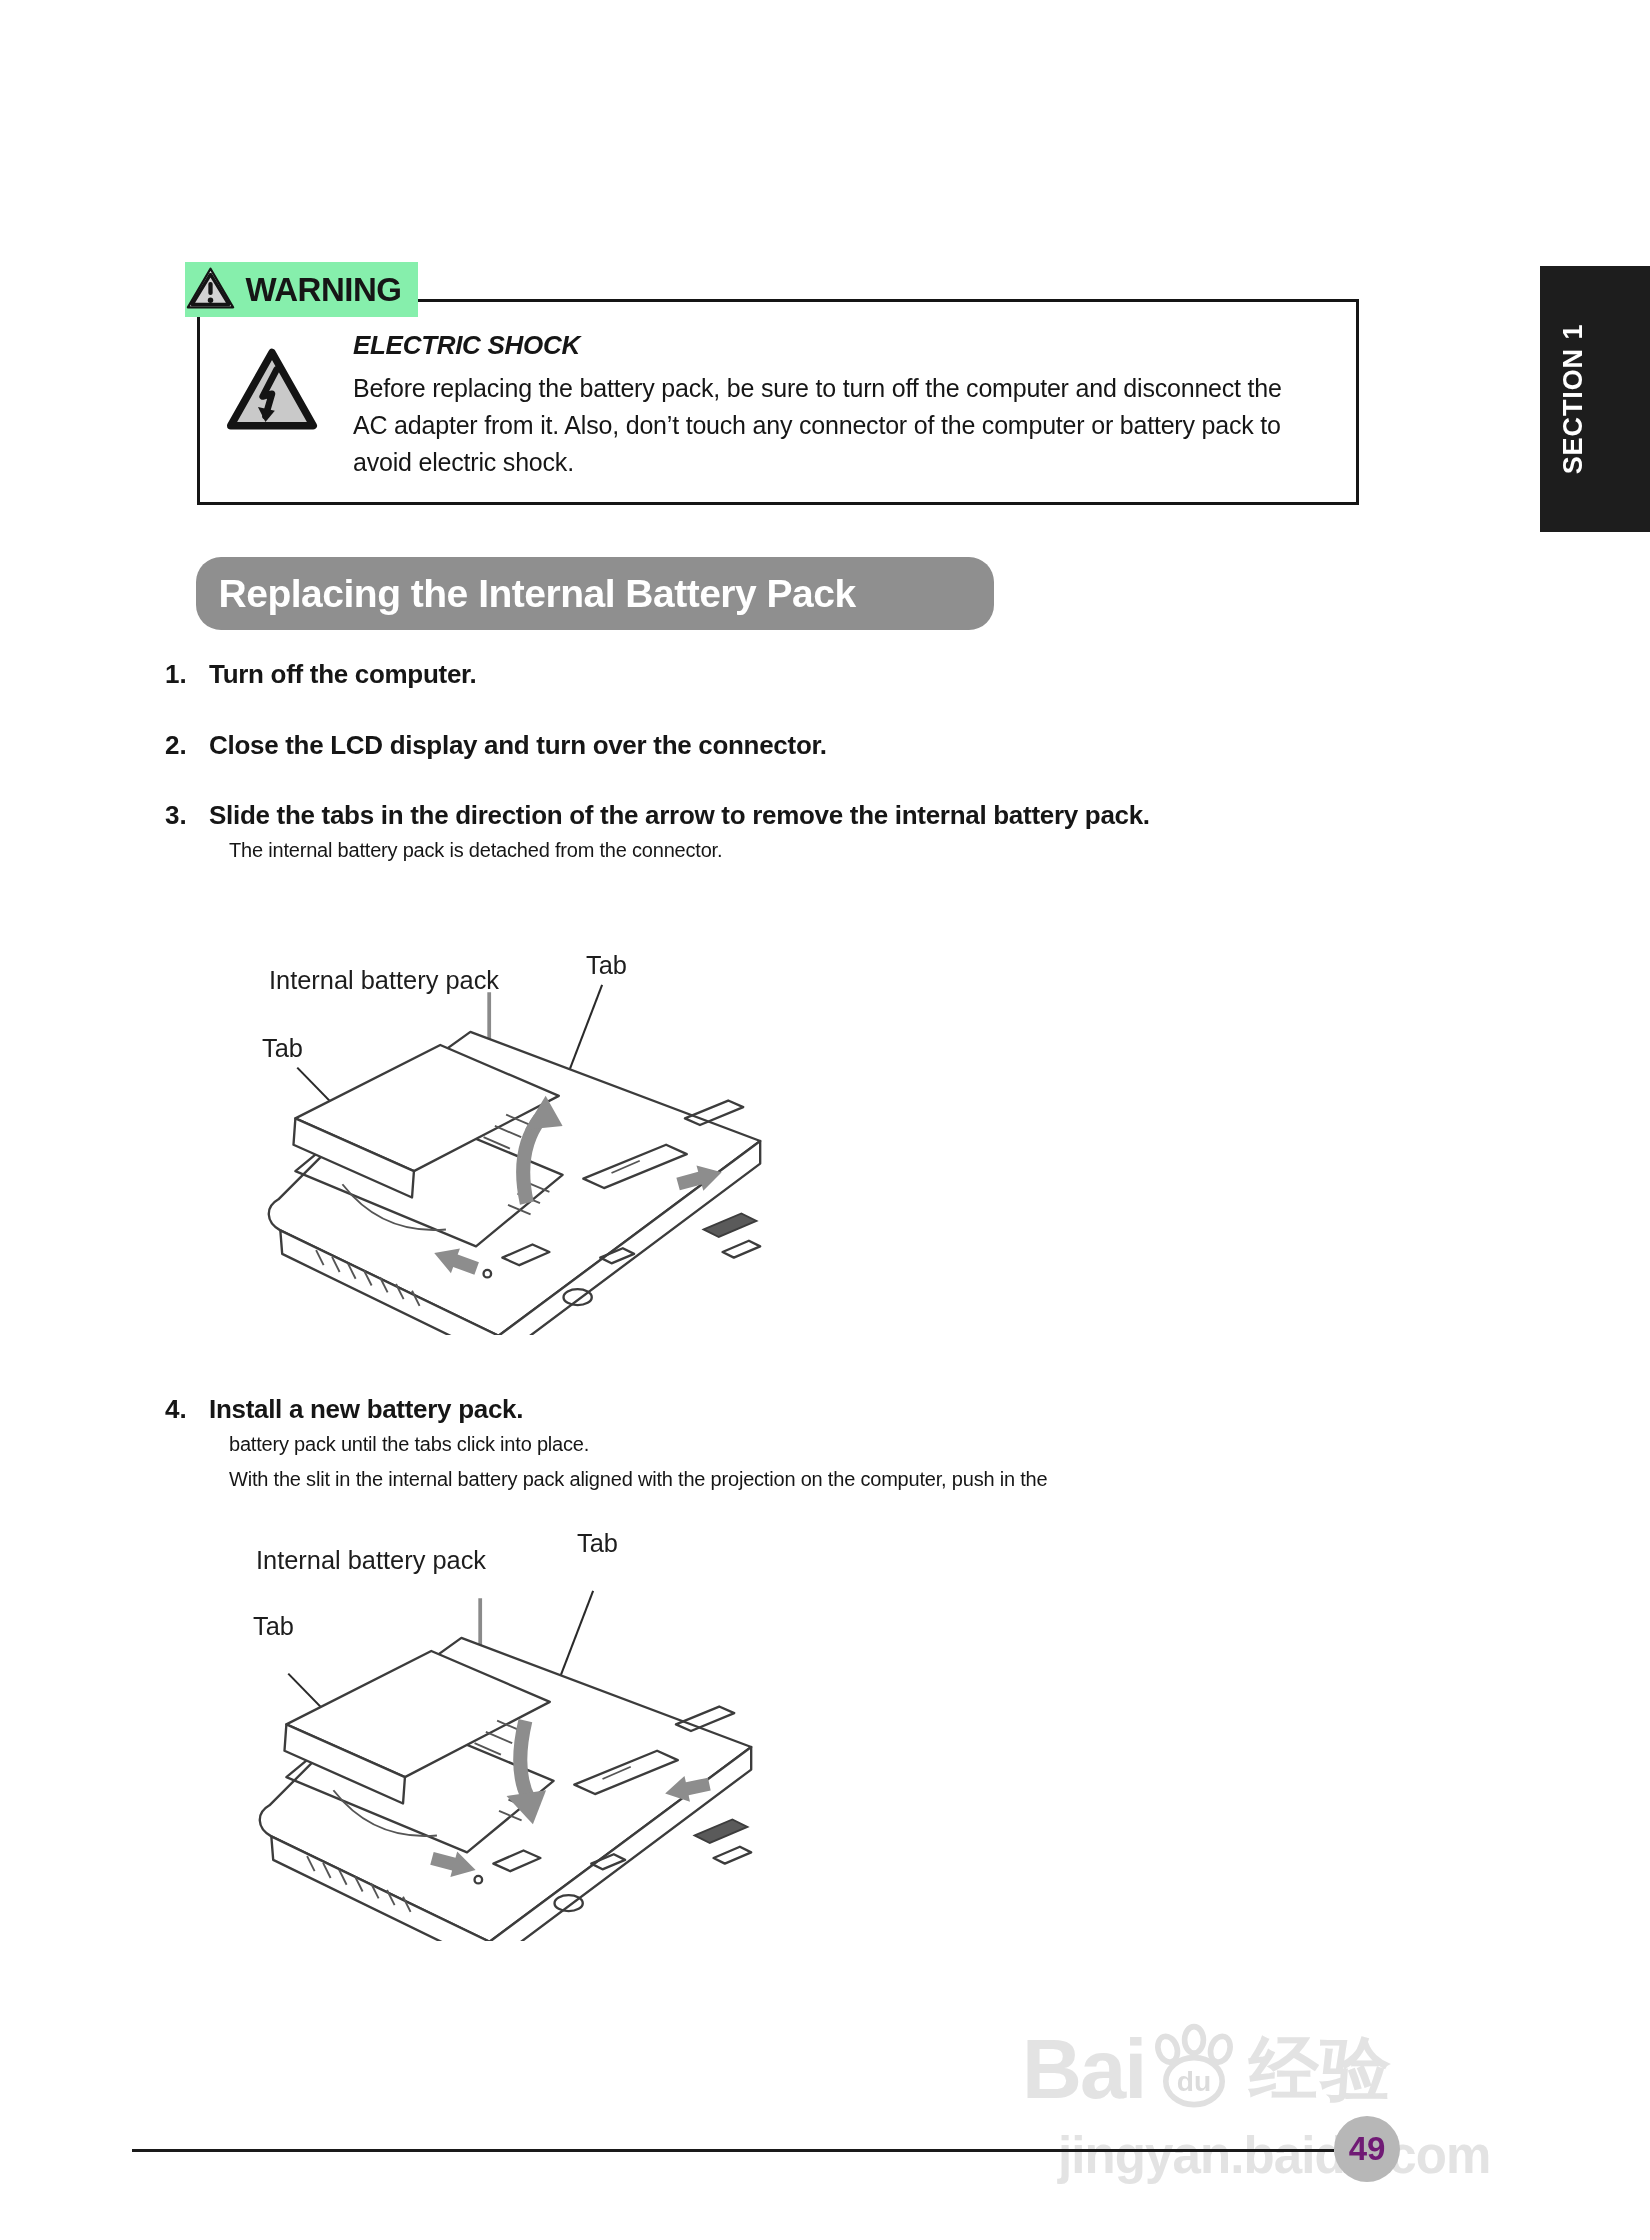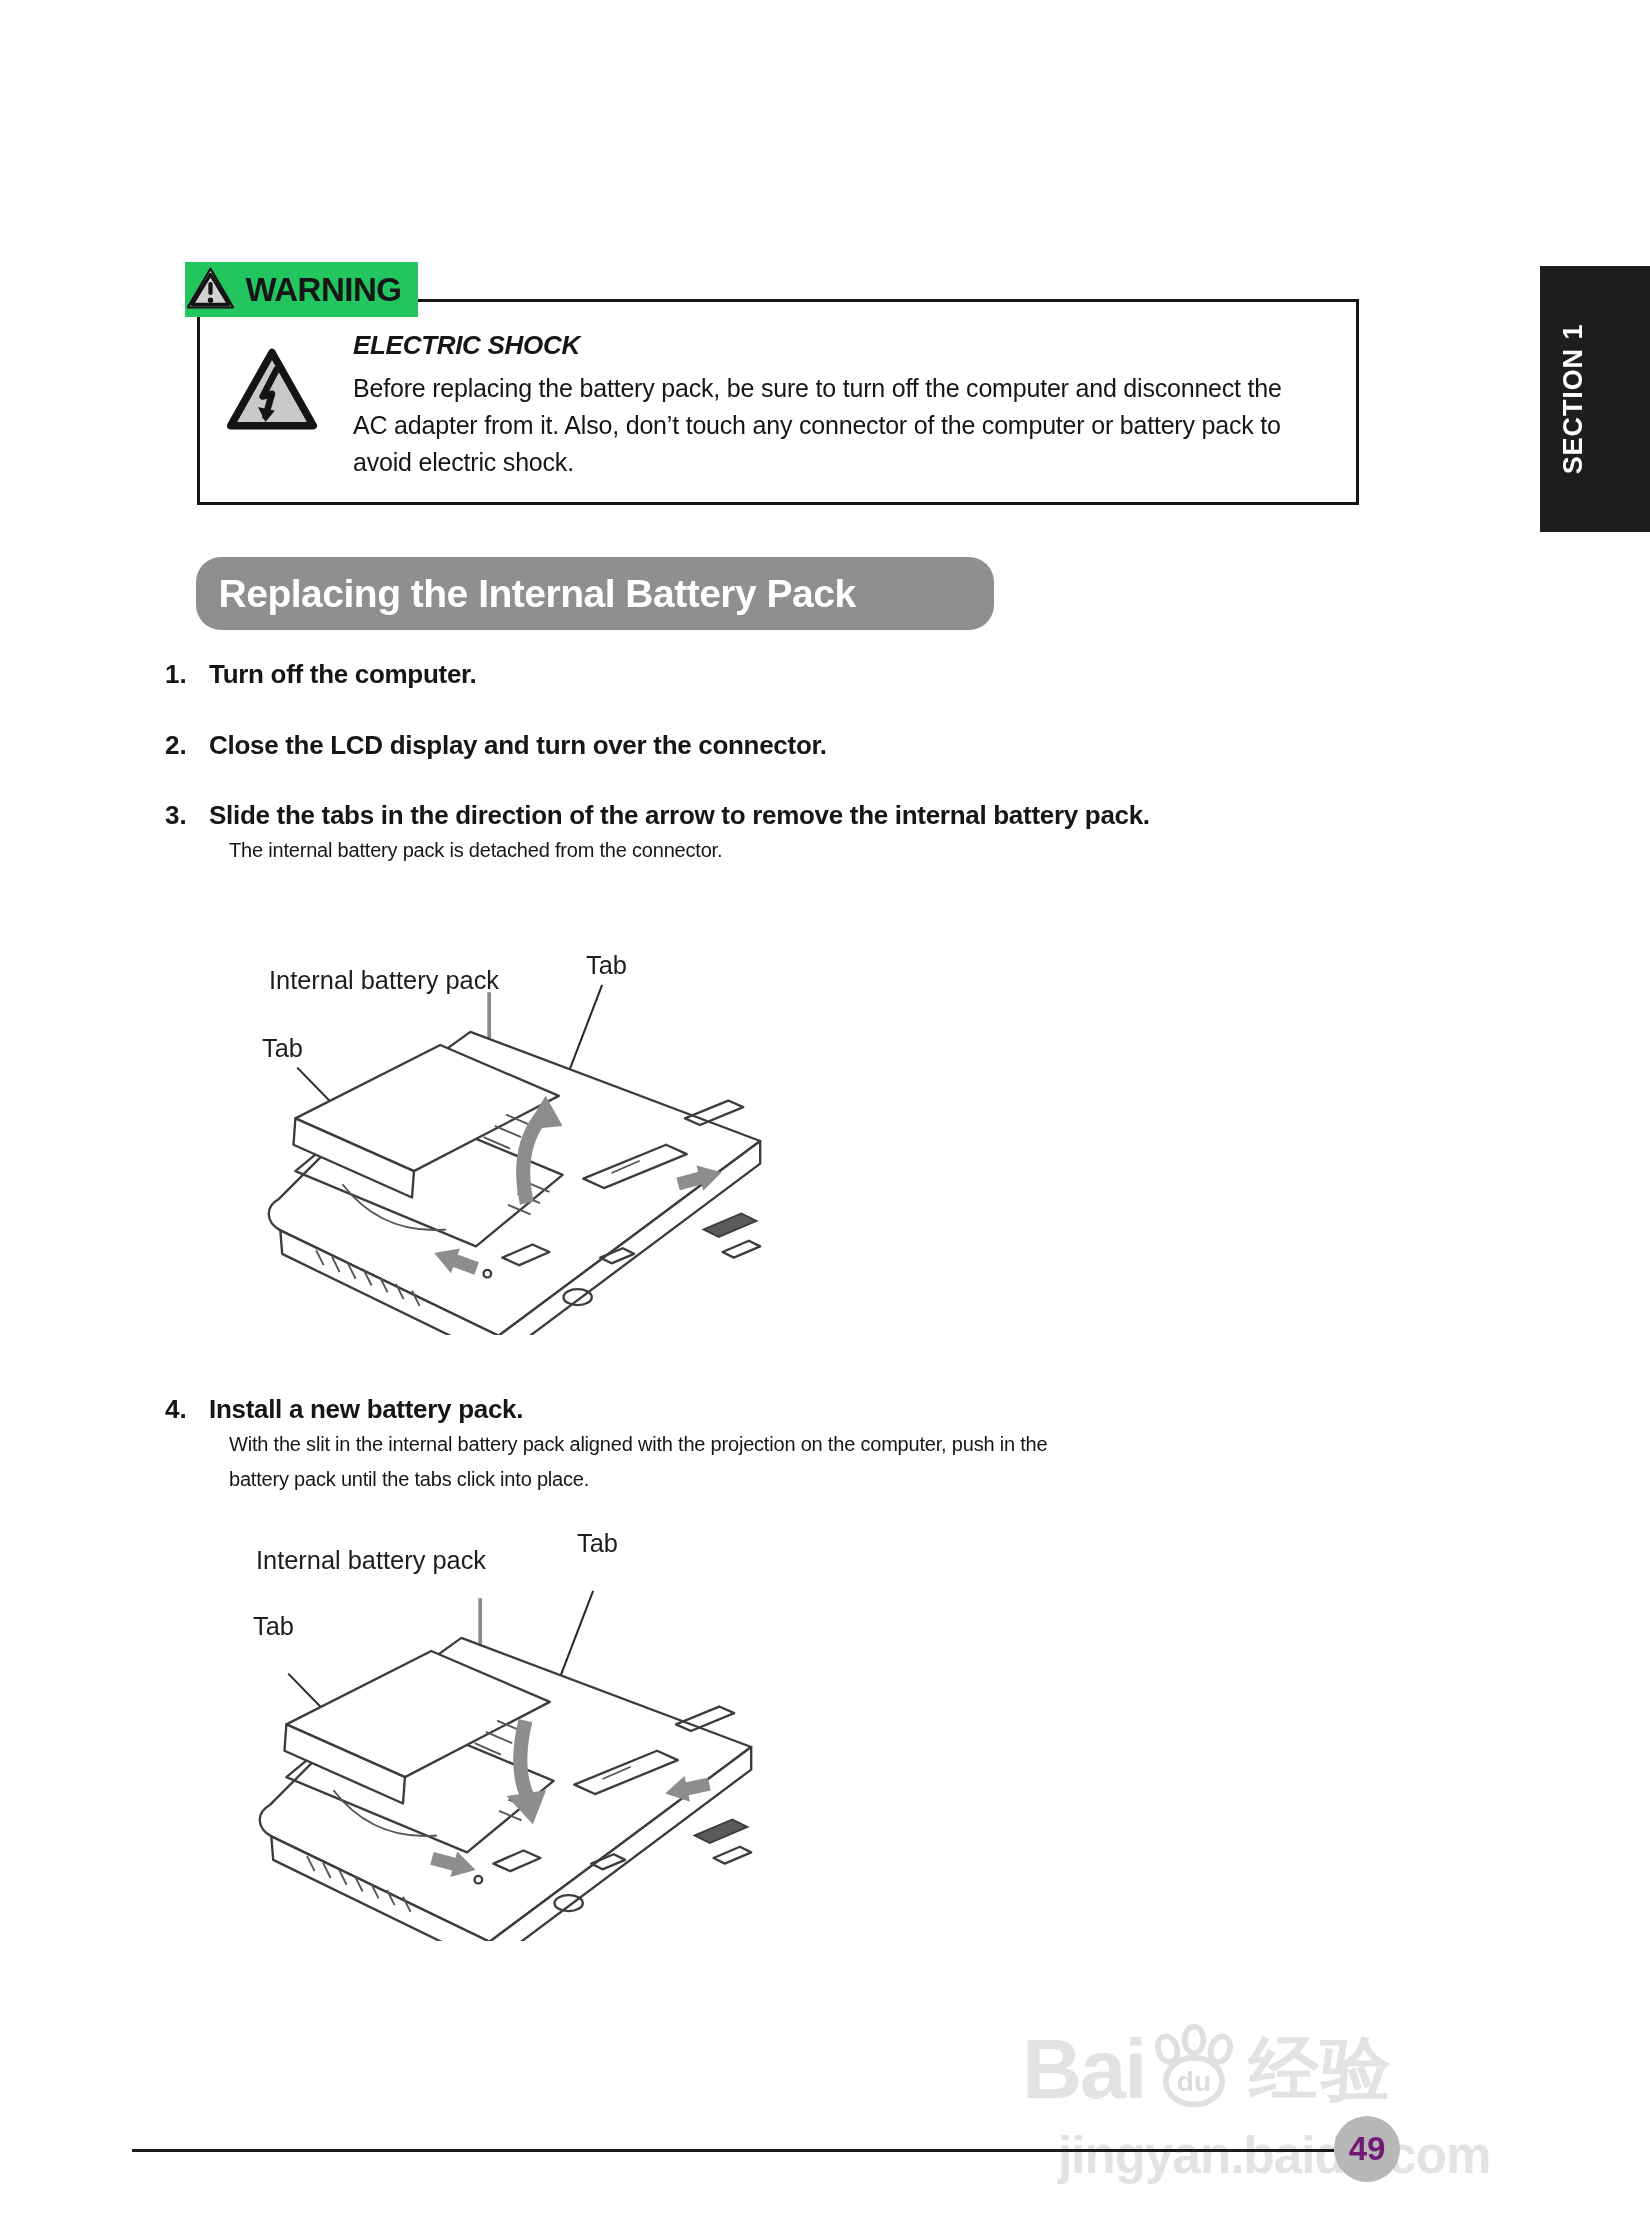--- a/index.html
+++ b/index.html
@@ -13,21 +13,21 @@
   }
   .abs{position:absolute;}
 
   
   .warning-box{
     left:197px;top:299px;width:1162px;height:206px;
     border:3.8px solid #151515;background:#fff;
   }
   .warning-chip{
     left:185px;top:262px;height:55px;display:flex;align-items:center;gap:9.4px;
-    background:#22c55e;padding:0 17px 0 0;z-index:5;
+    background:#86efac;padding:0 17px 0 0;z-index:5;
   }
   .warning-chip .wtitle{font-size:33px;font-weight:bold;letter-spacing:-0.5px;}
   .shock-icon{left:223px;top:345px;}
   .warn-text{left:353px;top:330px;width:989px;}
   .warn-text h3{font-size:26px;font-weight:bold;margin-bottom:9.4px;letter-spacing:-0.3px;font-style:italic;}
   .warn-text .wline{display:block;font-size:25px;line-height:37px;letter-spacing:-0.2px;}
 
   
   .section-tab{
     left:1540px;top:266px;width:111px;height:266px;background:var(--tab);
@@ -153,22 +153,22 @@
     <span>The internal battery pack is detached from the connector.</span>
   </div>
 </div>
 
 <div class="abs step step4">
   <div class="row">
     <span class="num">4.</span>
     <span class="head">Install a new battery pack.</span>
   </div>
   <div class="body">
+    <span>battery pack until the tabs click into place.</span>
     <span>With the slit in the internal battery pack aligned with the projection on the computer, push in the</span>
-    <span>battery pack until the tabs click into place.</span>
   </div>
 </div>
 
 <div class="abs figure fig0" id="fig-0">
   <span class="fig-label lbl-battery">Internal battery pack</span>
   <span class="fig-label lbl-tab-right">Tab</span>
   <span class="fig-label lbl-tab-left">Tab</span>
 <svg viewBox="0 0 660 412">
 
     <line class="leader-g" x1="352" y1="48" x2="352" y2="196"></line>

